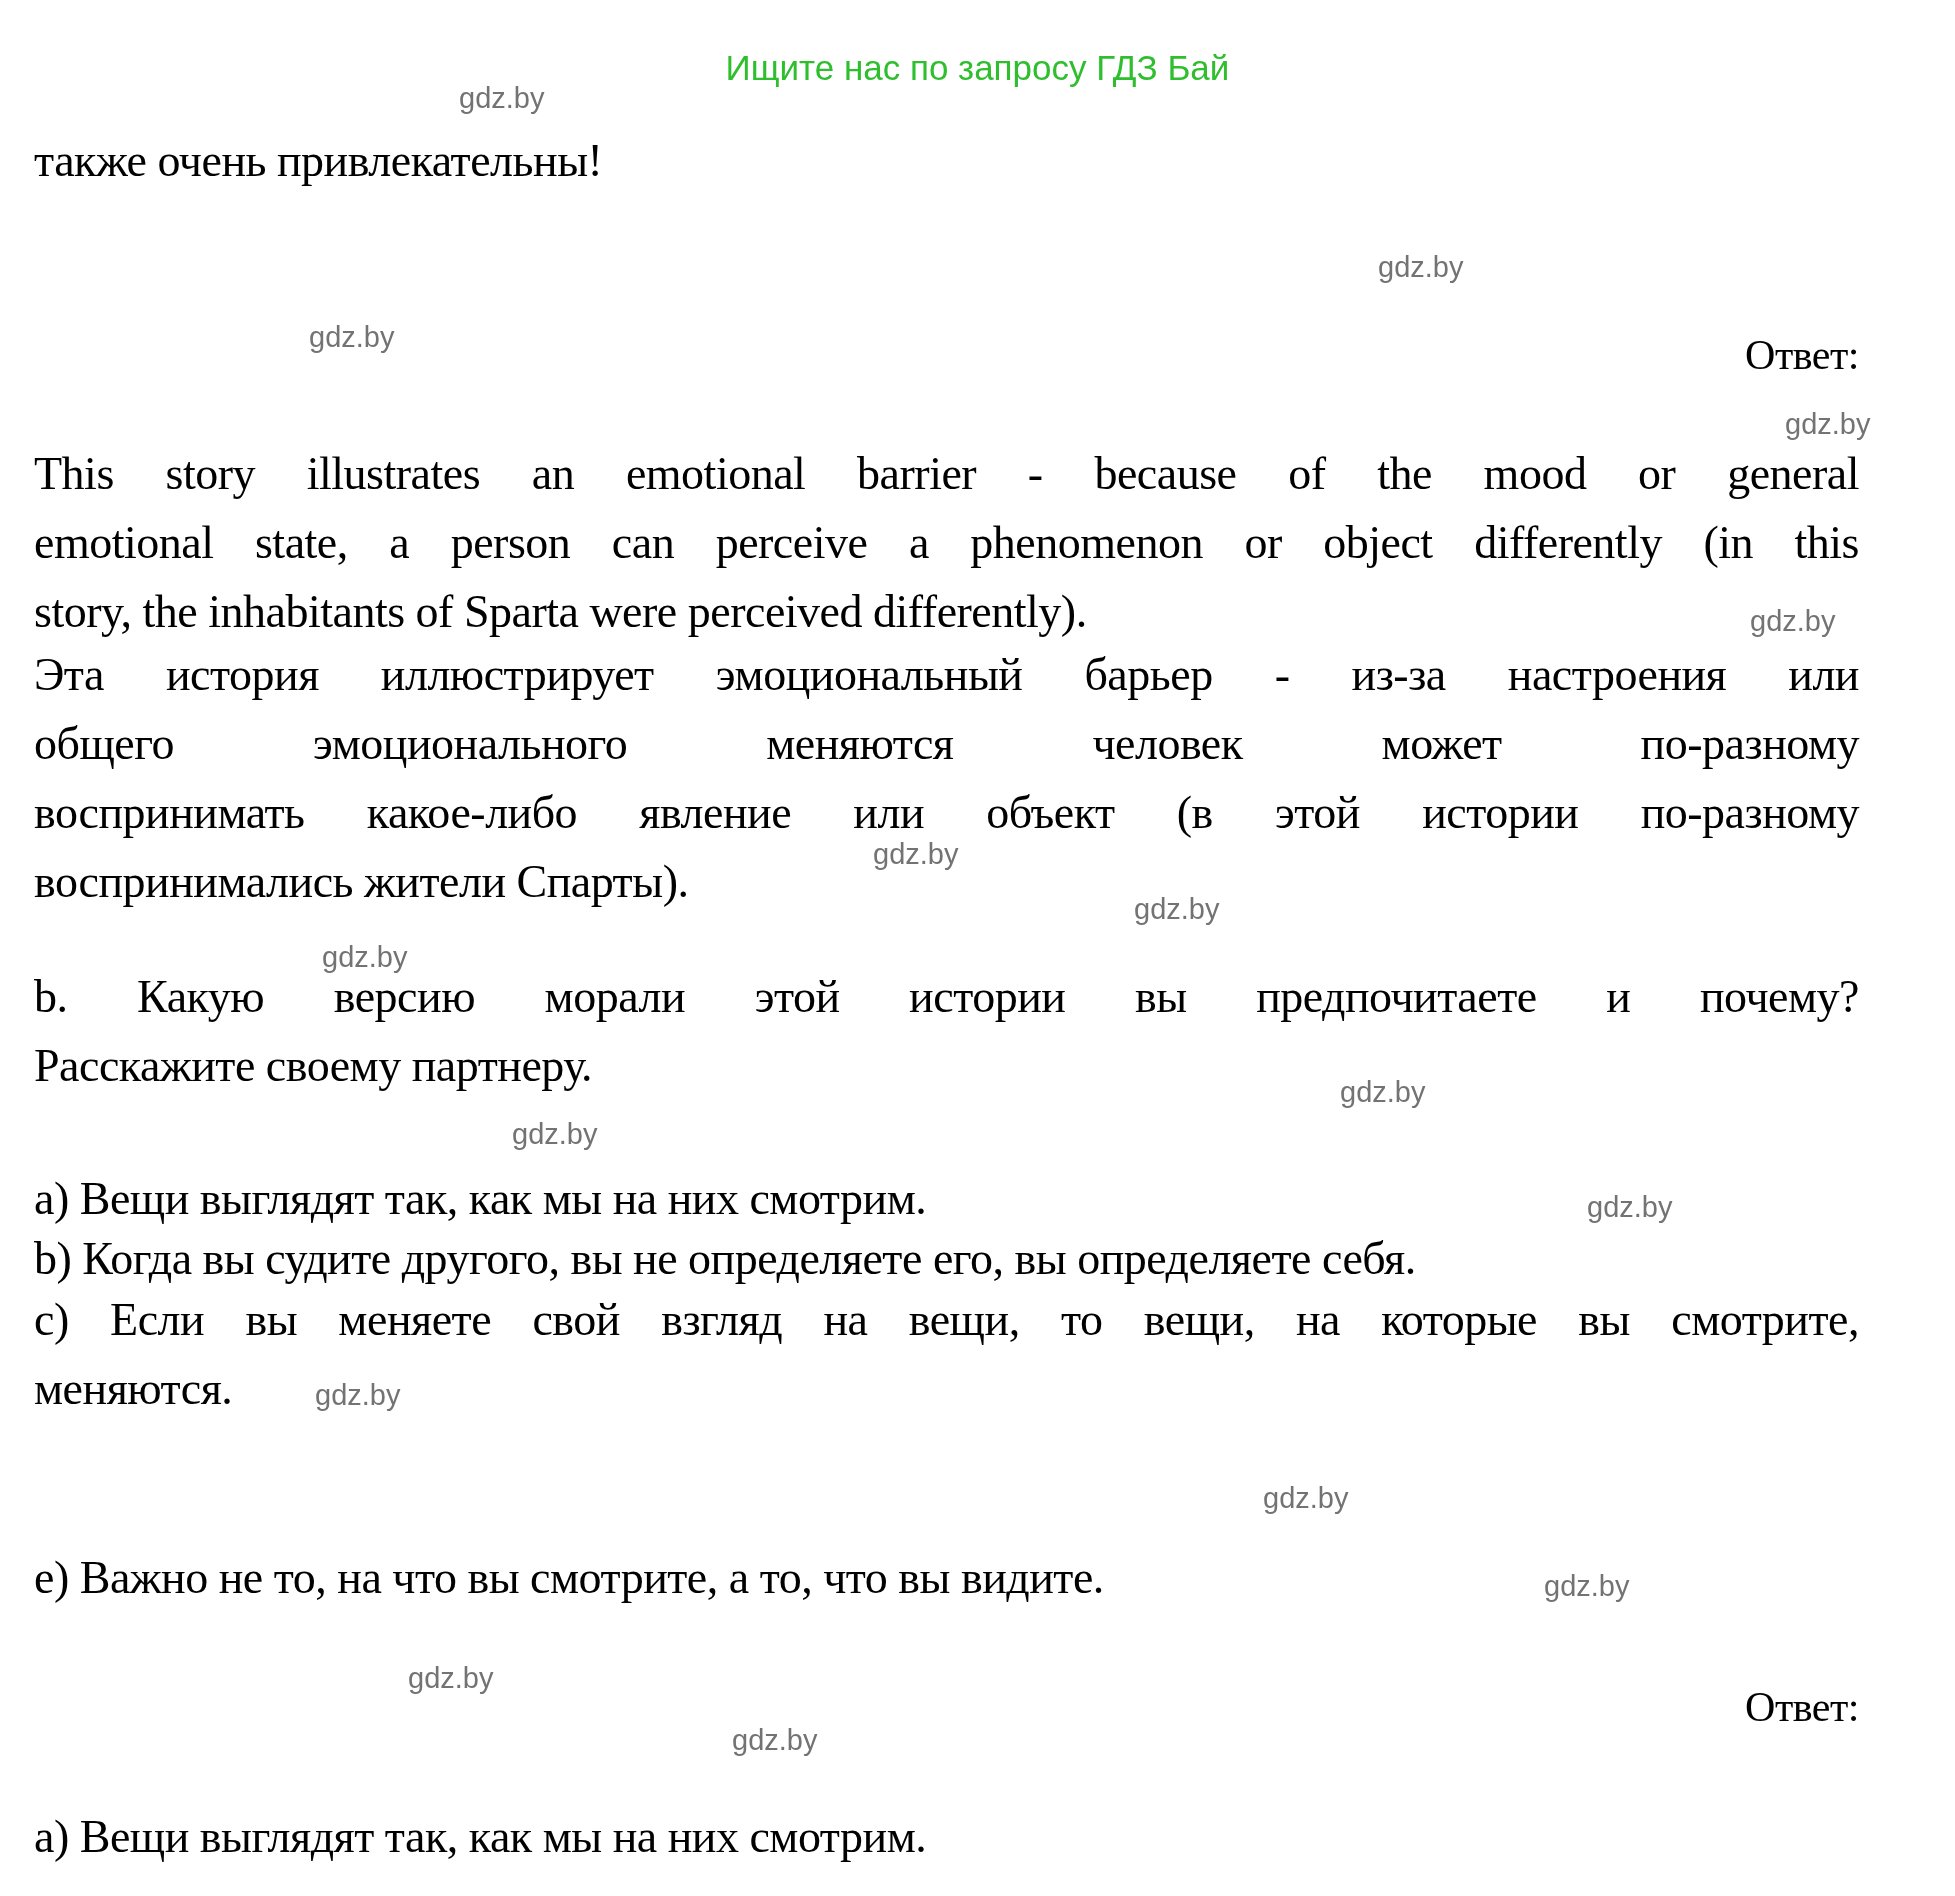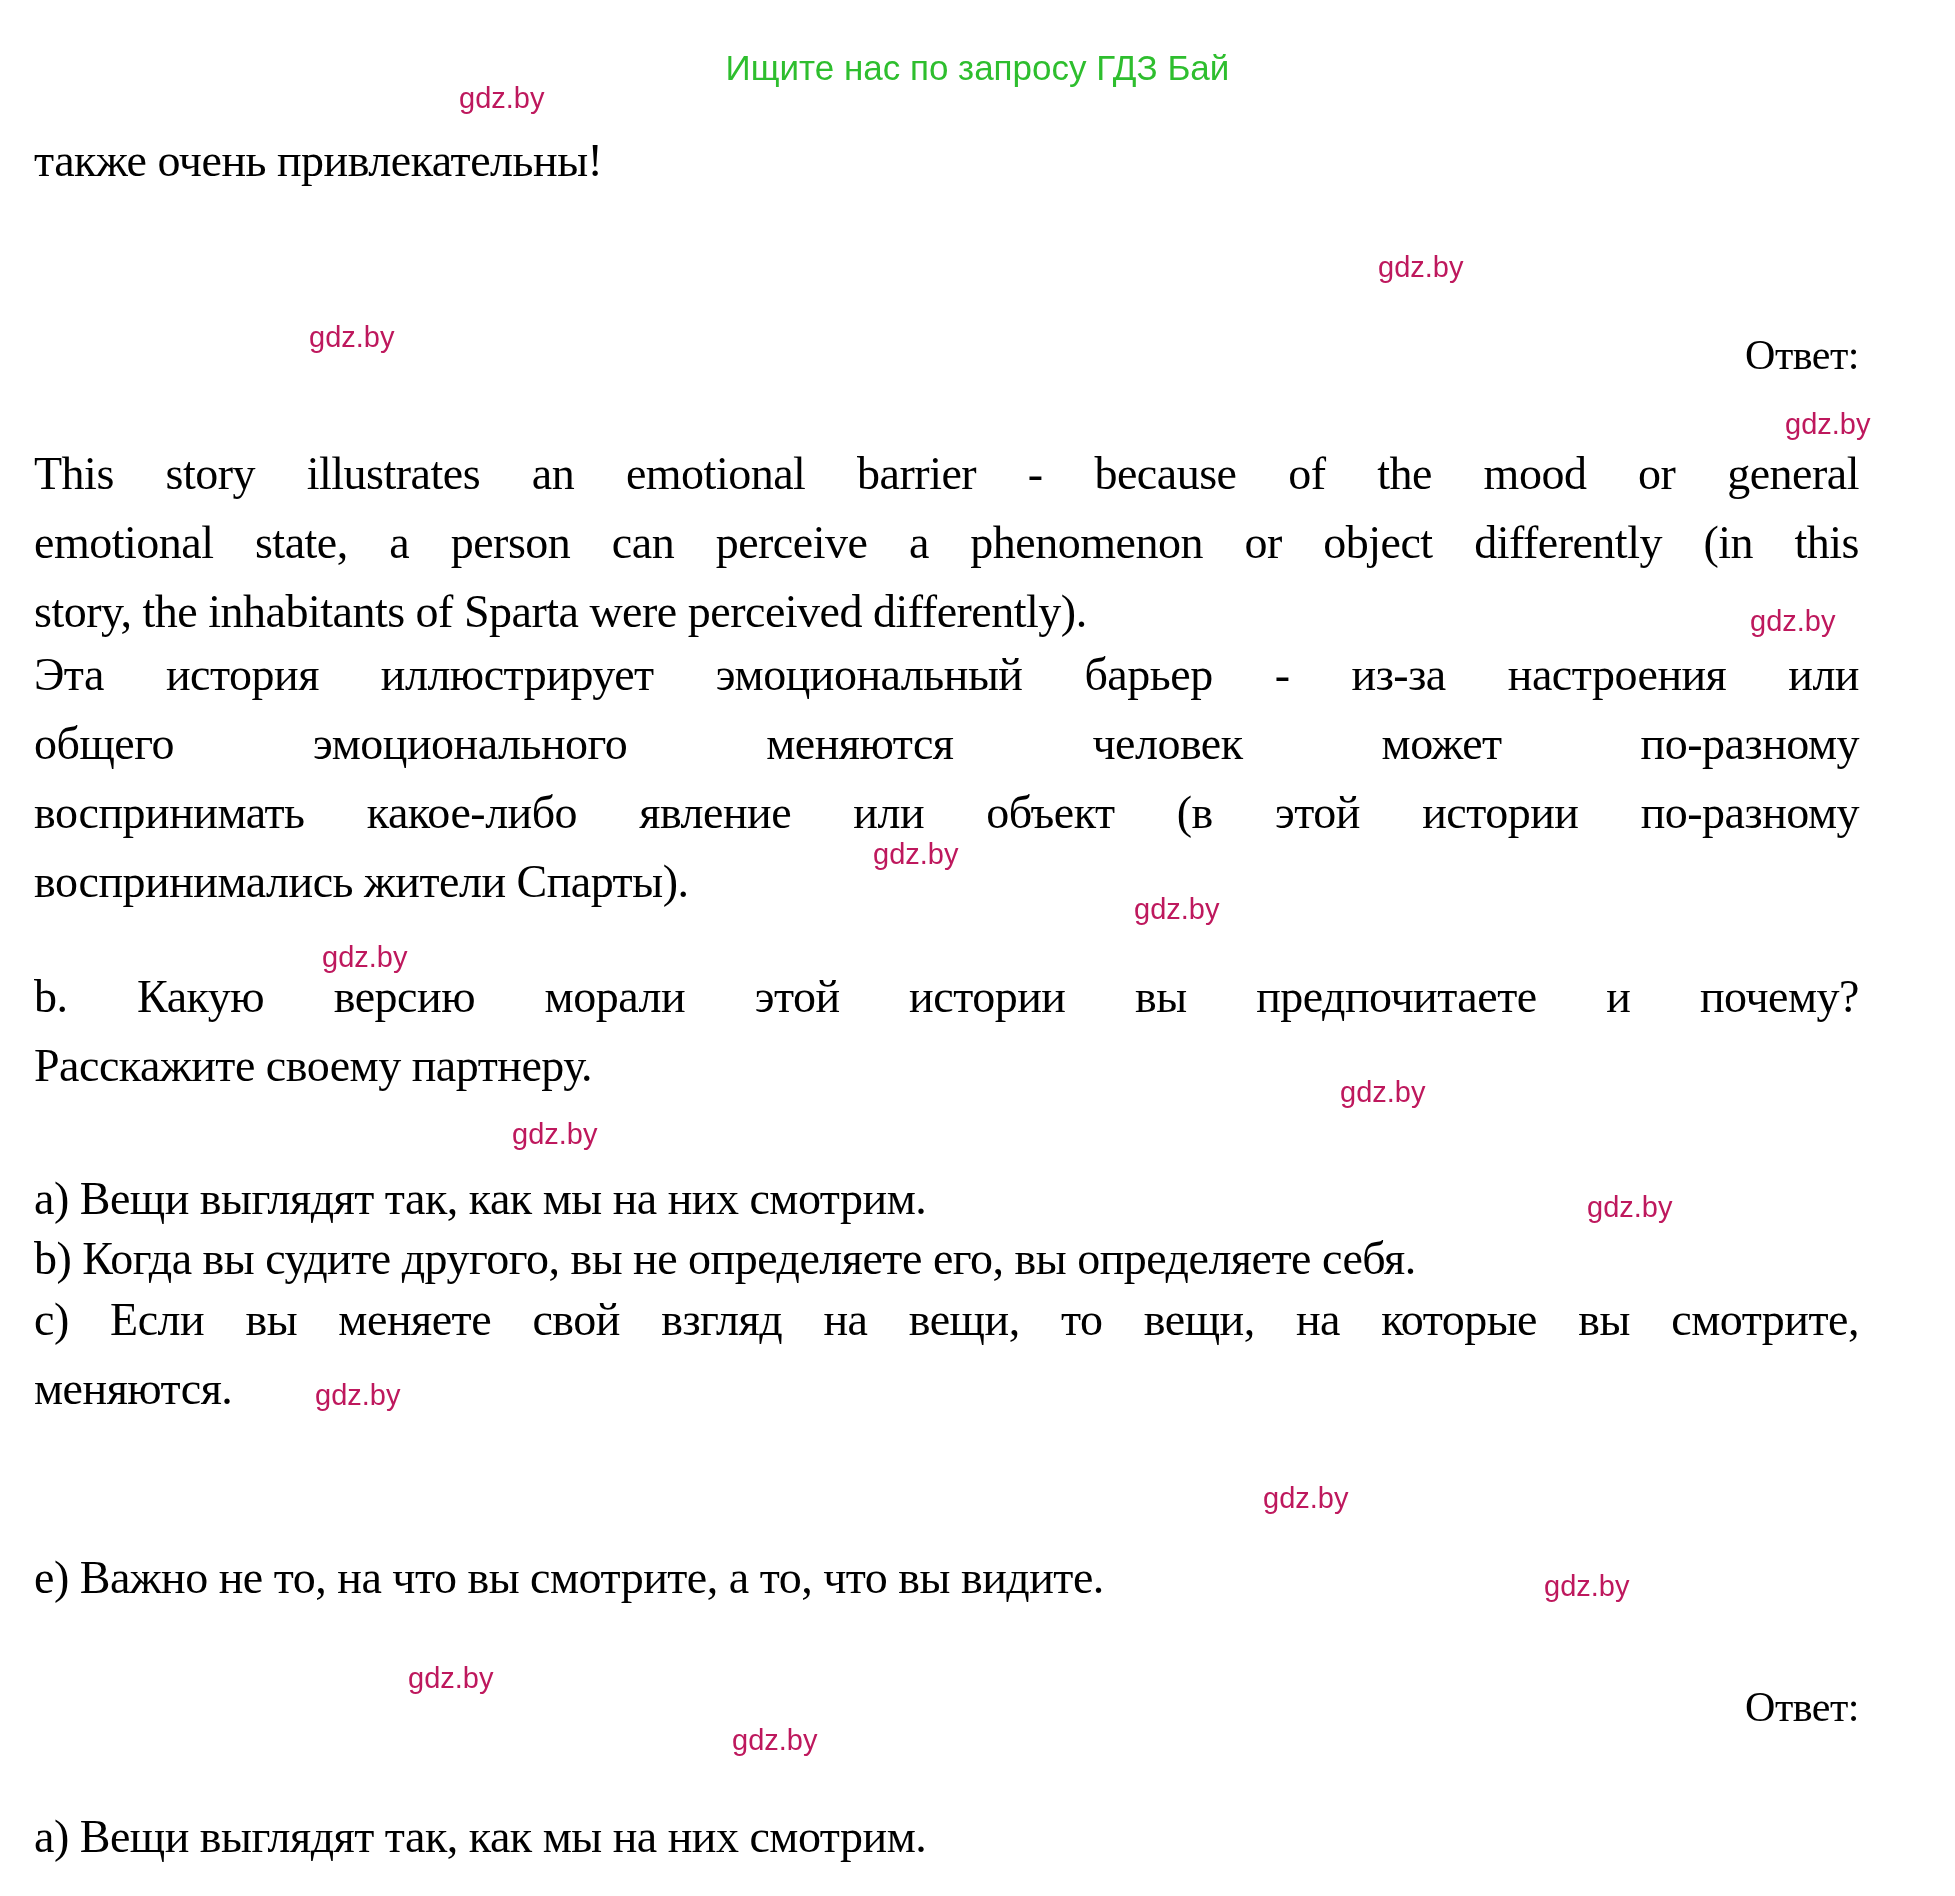--- a/index.html
+++ b/index.html
@@ -17,21 +17,21 @@
     position:absolute; top:7.7px; left:0; width:100%;
     text-align:center;
     font-family:"Liberation Sans", sans-serif;
     font-size:35px; font-weight:400;
     color:var(--promo-green, #2ebe2e);
   }
   .wm {
     position:absolute;
     font-family:"Liberation Sans", sans-serif;
     font-size:29px;
-    color:#be185d;
+    color:#737373;
     white-space:nowrap;
     line-height:1;
   }
   .block {
     position:absolute; left:34px; width:1825px;
     font-size:46px; line-height:69px;
     letter-spacing:-0.5px;
   }
   .ln { min-height:69px; }
   .just { text-align:justify; text-align-last:justify; }

